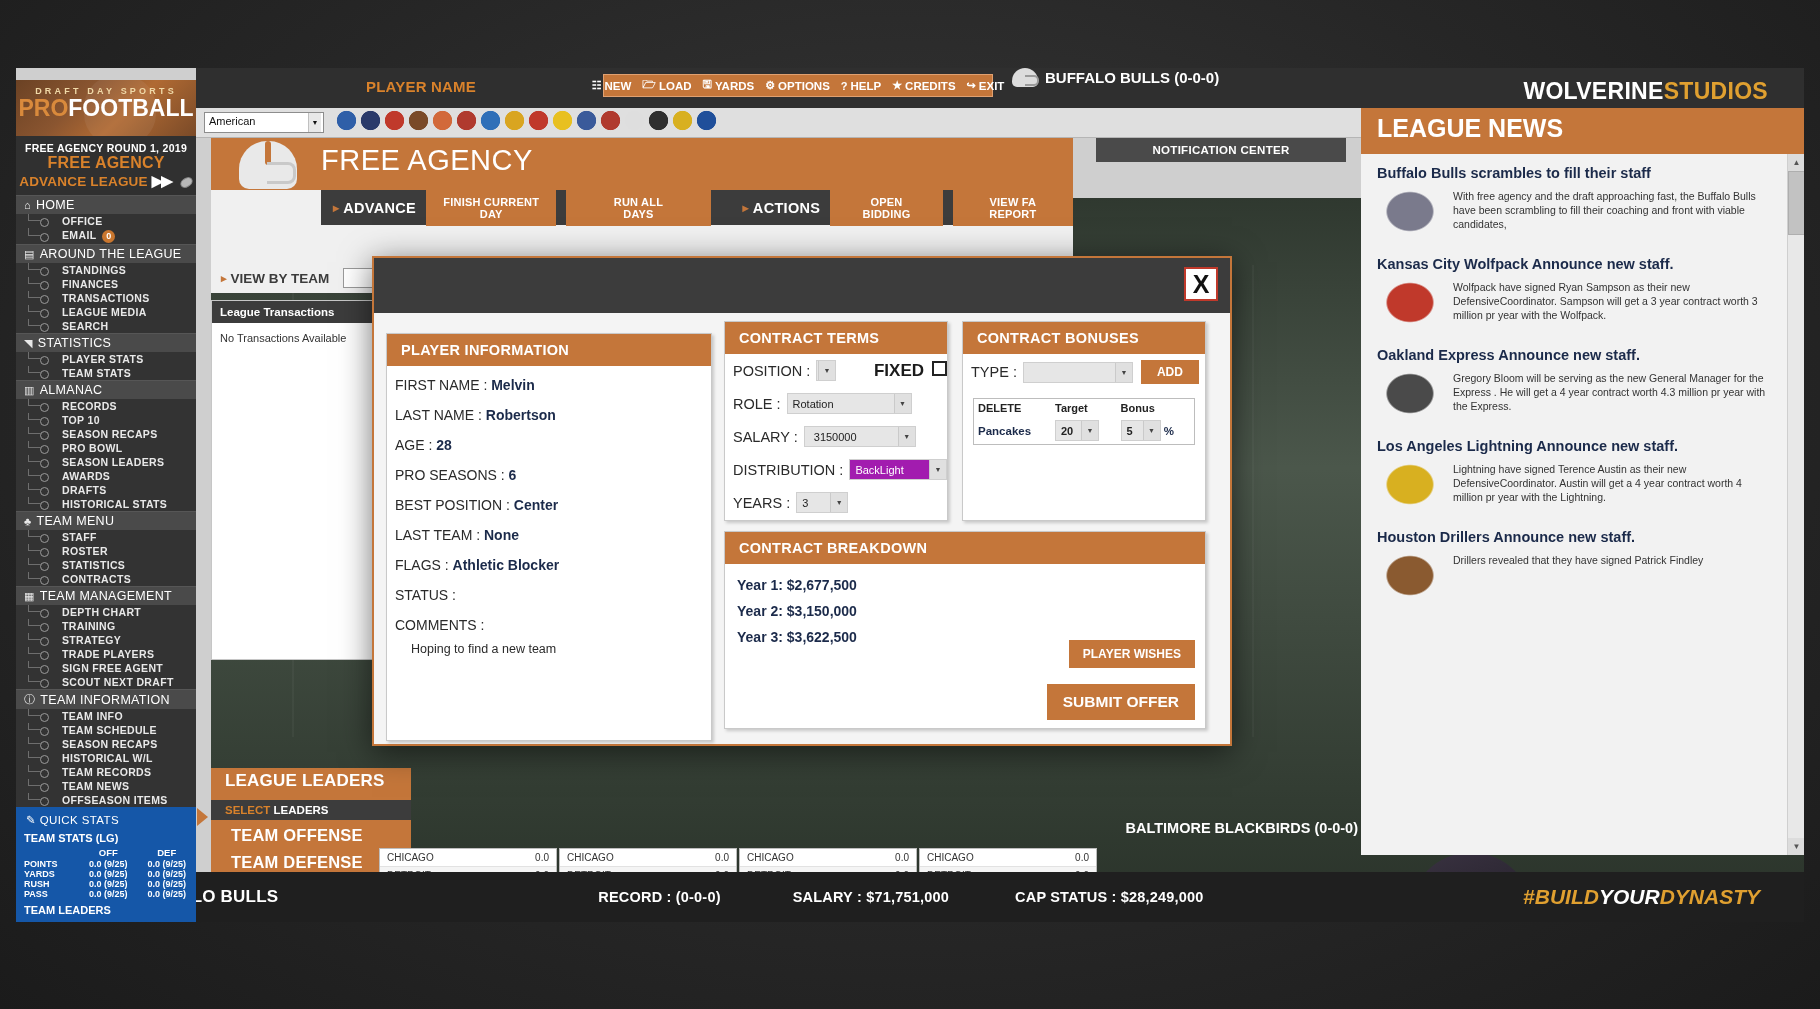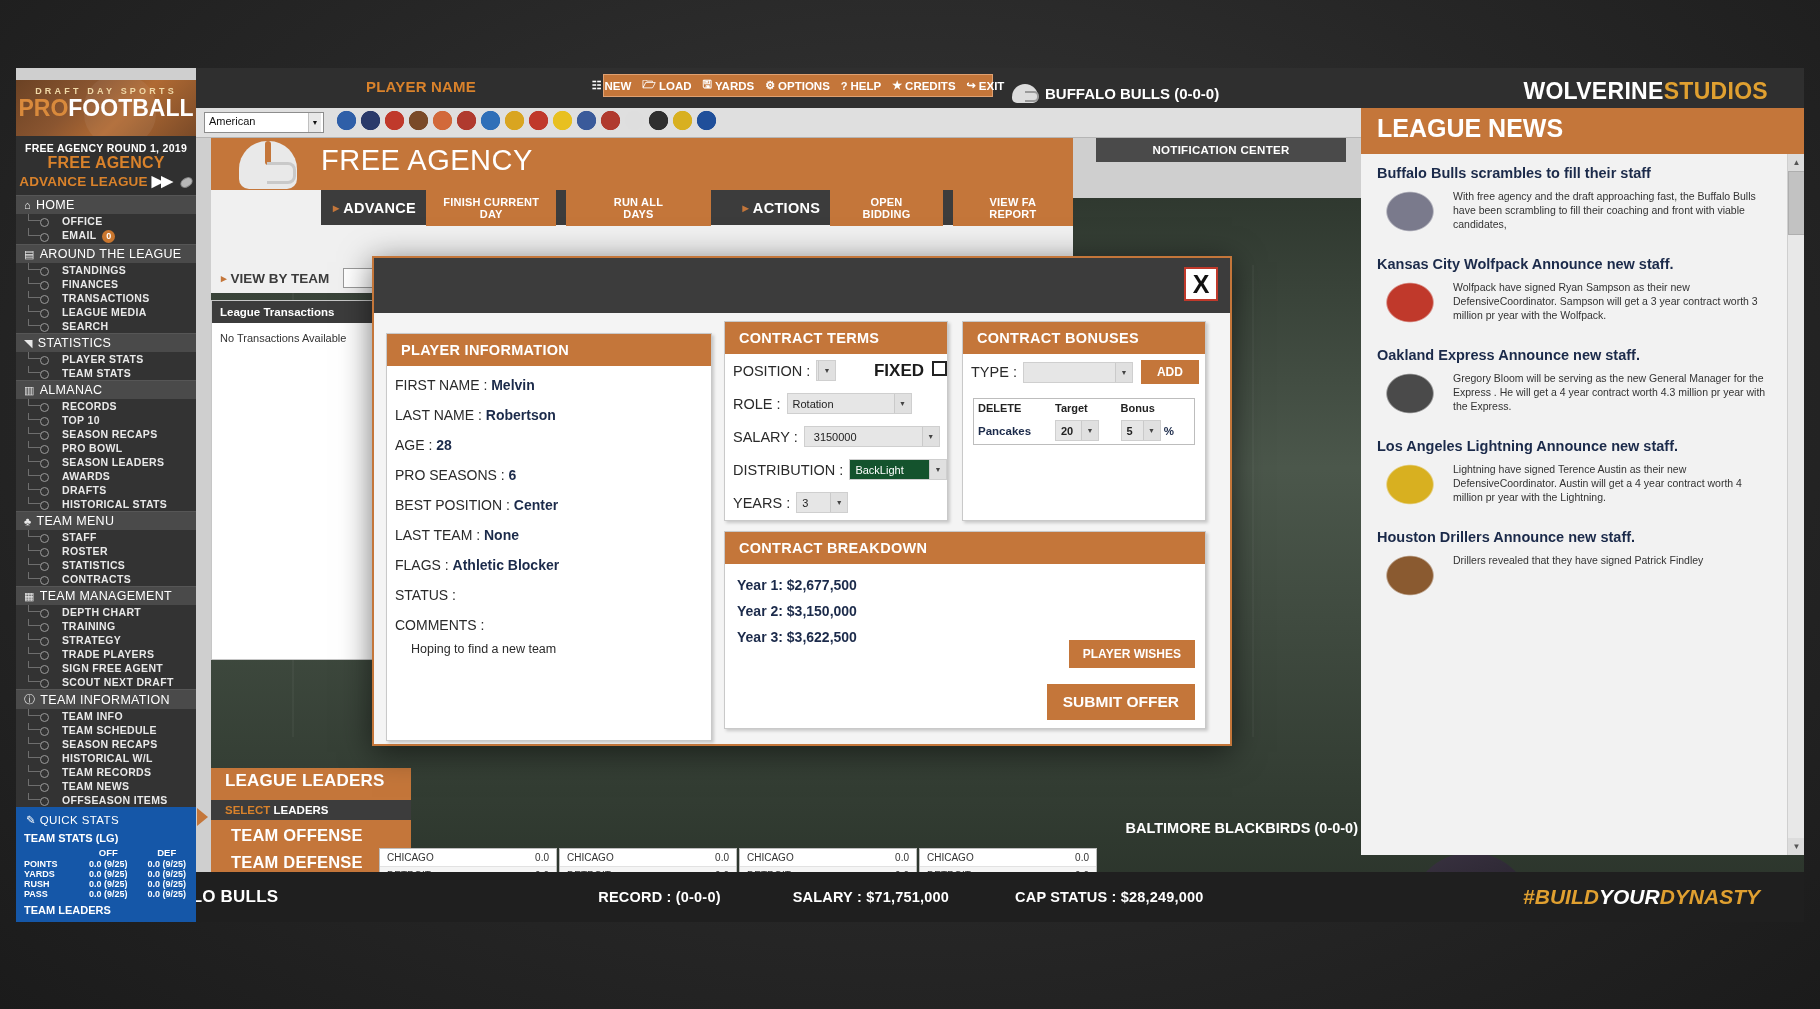--- a/index.html
+++ b/index.html
@@ -97,21 +97,21 @@
   
   #topbar{ position:absolute; left:180px; top:0; right:0; height:40px; background:#2f2f2f; }
   .player-name{ position:absolute; left:170px; top:10px; color:#d9822b; font-size:15px; font-weight:bold; letter-spacing:.2px;}
   #menustrip{
     position:absolute; left:407px; top:6px; width:390px; height:23px;
     background:#c4763a; border:1px solid #e0a070;
     display:flex; align-items:center; justify-content:center; gap:11px;
     color:#ffffff; font-size:11.5px; font-weight:bold;
   }
   #menustrip span.mi{ display:flex; align-items:center; gap:3px; cursor:pointer;}
-  .team-top{ position:absolute; left:816px; top:16px; display:flex; align-items:center; gap:7px; color:#fff; font-size:15px; font-weight:bold;}
+  .team-top{ position:absolute; left:816px; top:0; display:flex; align-items:center; gap:7px; color:#fff; font-size:15px; font-weight:bold;}
   .helmet-sm{ width:26px;height:19px; background:#dcdcdc; border-radius:13px 13px 5px 5px; position:relative;}
   .helmet-sm:after{content:"";position:absolute;left:13px;bottom:1px;width:12px;height:7px;border:2px solid #9a9a9a;border-left:none;border-radius:0 5px 5px 0;}
   .wolverine{ position:absolute; right:36px; top:10px; font-size:23px; font-weight:bold; letter-spacing:.3px;}
   .wolverine .w{color:#ffffff;} .wolverine .s{color:#e0a030;}
 
   #tabbar{ position:absolute; left:180px; top:40px; right:0; height:30px; background:#dfdfdf; border-bottom:1px solid #b5b5b5;}
   .conf-select{
     position:absolute; left:8px; top:4px; width:120px; height:21px; background:#fff;
     border:1px solid #8d8d8d; font-size:11px; padding:2px 16px 2px 4px; color:#111;
   }
@@ -236,21 +236,21 @@
   .pi-sub{ font-size:12.5px; color:#2a2a2a; padding:2px 0 0 24px;}
 
   .ct-row{ display:flex; align-items:center; padding:6px 0 6px 8px; font-size:14.5px; color:#2a2a2a;}
   .ct-lbl{ white-space:nowrap; }
   .sel{
     background:#e6e6e6; border:1px solid #cfcfcf; height:21px; font-size:11px;
     display:inline-flex; align-items:center; padding:0 2px 0 5px; color:#222; position:relative; margin-left:6px;
   }
   .sel .arr{ position:absolute; right:0; top:0; height:19px; width:17px; background:#e0e0e0;
      border-left:1px solid #cacaca; text-align:center; line-height:19px; font-size:7px; color:#444;}
-  .sel.hl{ background:#14532d; color:#fff; }
+  .sel.hl{ background:#a21caf; color:#fff; }
   .sel.hl .arr{ background:#e0e0e0; color:#444;}
   .chk{ display:inline-block; width:15px;height:15px; border:2px solid #222; background:#fff; margin-left:8px; vertical-align:middle;}
   .fixed-lbl{ font-size:17px; font-weight:bold; color:#1b1b1b; margin-left:38px; display:flex; align-items:flex-start;}
 
   .bonus-box{ margin:8px 10px 0 10px; border:1px solid #bdbdbd; background:#fff; }
   table.bonus{ width:100%; border-collapse:collapse; font-size:11.5px;}
   table.bonus th{ font-weight:bold; color:#222; font-size:11px; padding:3px 4px; text-align:left;}
   table.bonus td{ padding:3px 4px; font-size:11.5px; color:#1b2a4a; font-weight:bold;}
   .del{ color:#c0392b; font-weight:bold; font-size:11.5px;}
   .btn-add{ background:#c4763a; color:#fff; border:none; font-size:12px; font-weight:bold; padding:5px 16px; cursor:pointer; margin-left:8px;}
@@ -665,21 +665,21 @@
         </div>
         <div class="ct-row">
           <span class="ct-lbl">ROLE :</span>
           <span class="sel" style="width:125px;">
             <span>Rotation</span>
             <span class="arr">▼</span>
           </span>
         </div>
         <div class="ct-row">
           <span class="ct-lbl">SALARY :</span>
-          <span class="sel" style="width:136px;padding-left:9px;">
+          <span class="sel" style="width:112px;padding-left:9px;">
             <span>3150000</span>
             <span class="arr">▼</span>
           </span>
         </div>
         <div class="ct-row">
           <span class="ct-lbl">DISTRIBUTION :</span>
           <span class="sel hl" style="width:98px;">
             <span>BackLight</span>
             <span class="arr">▼</span>
           </span>

